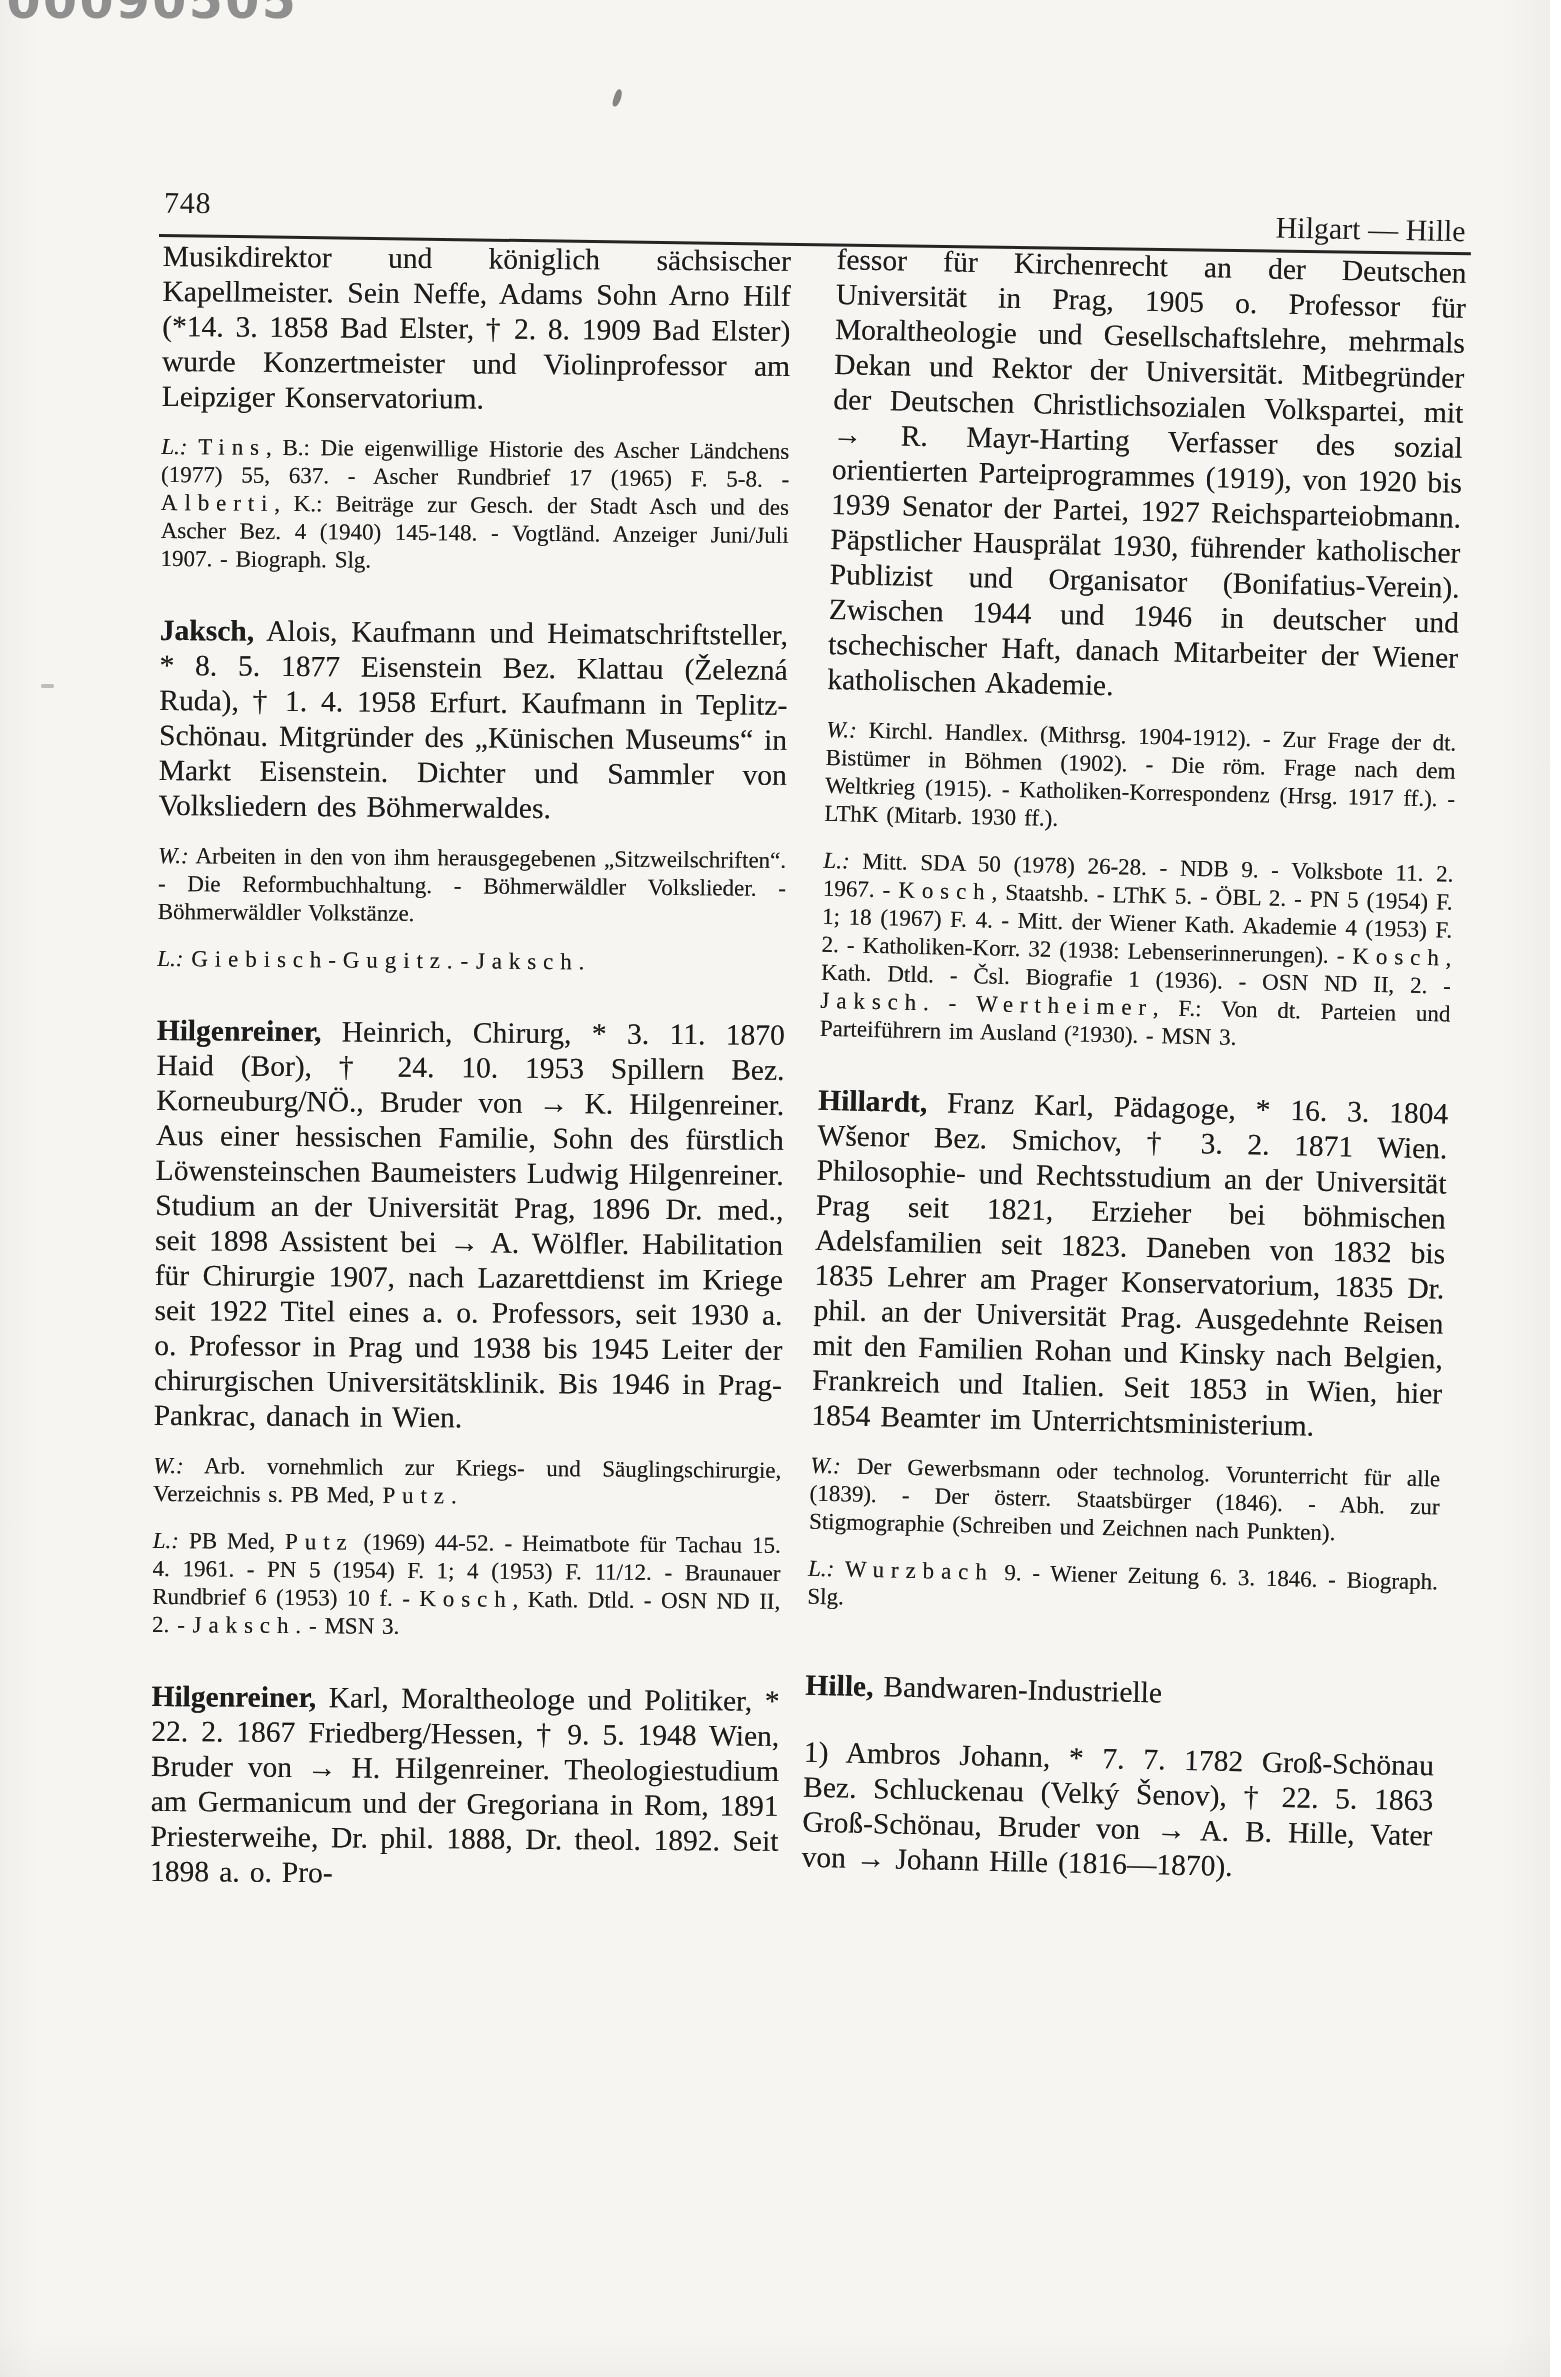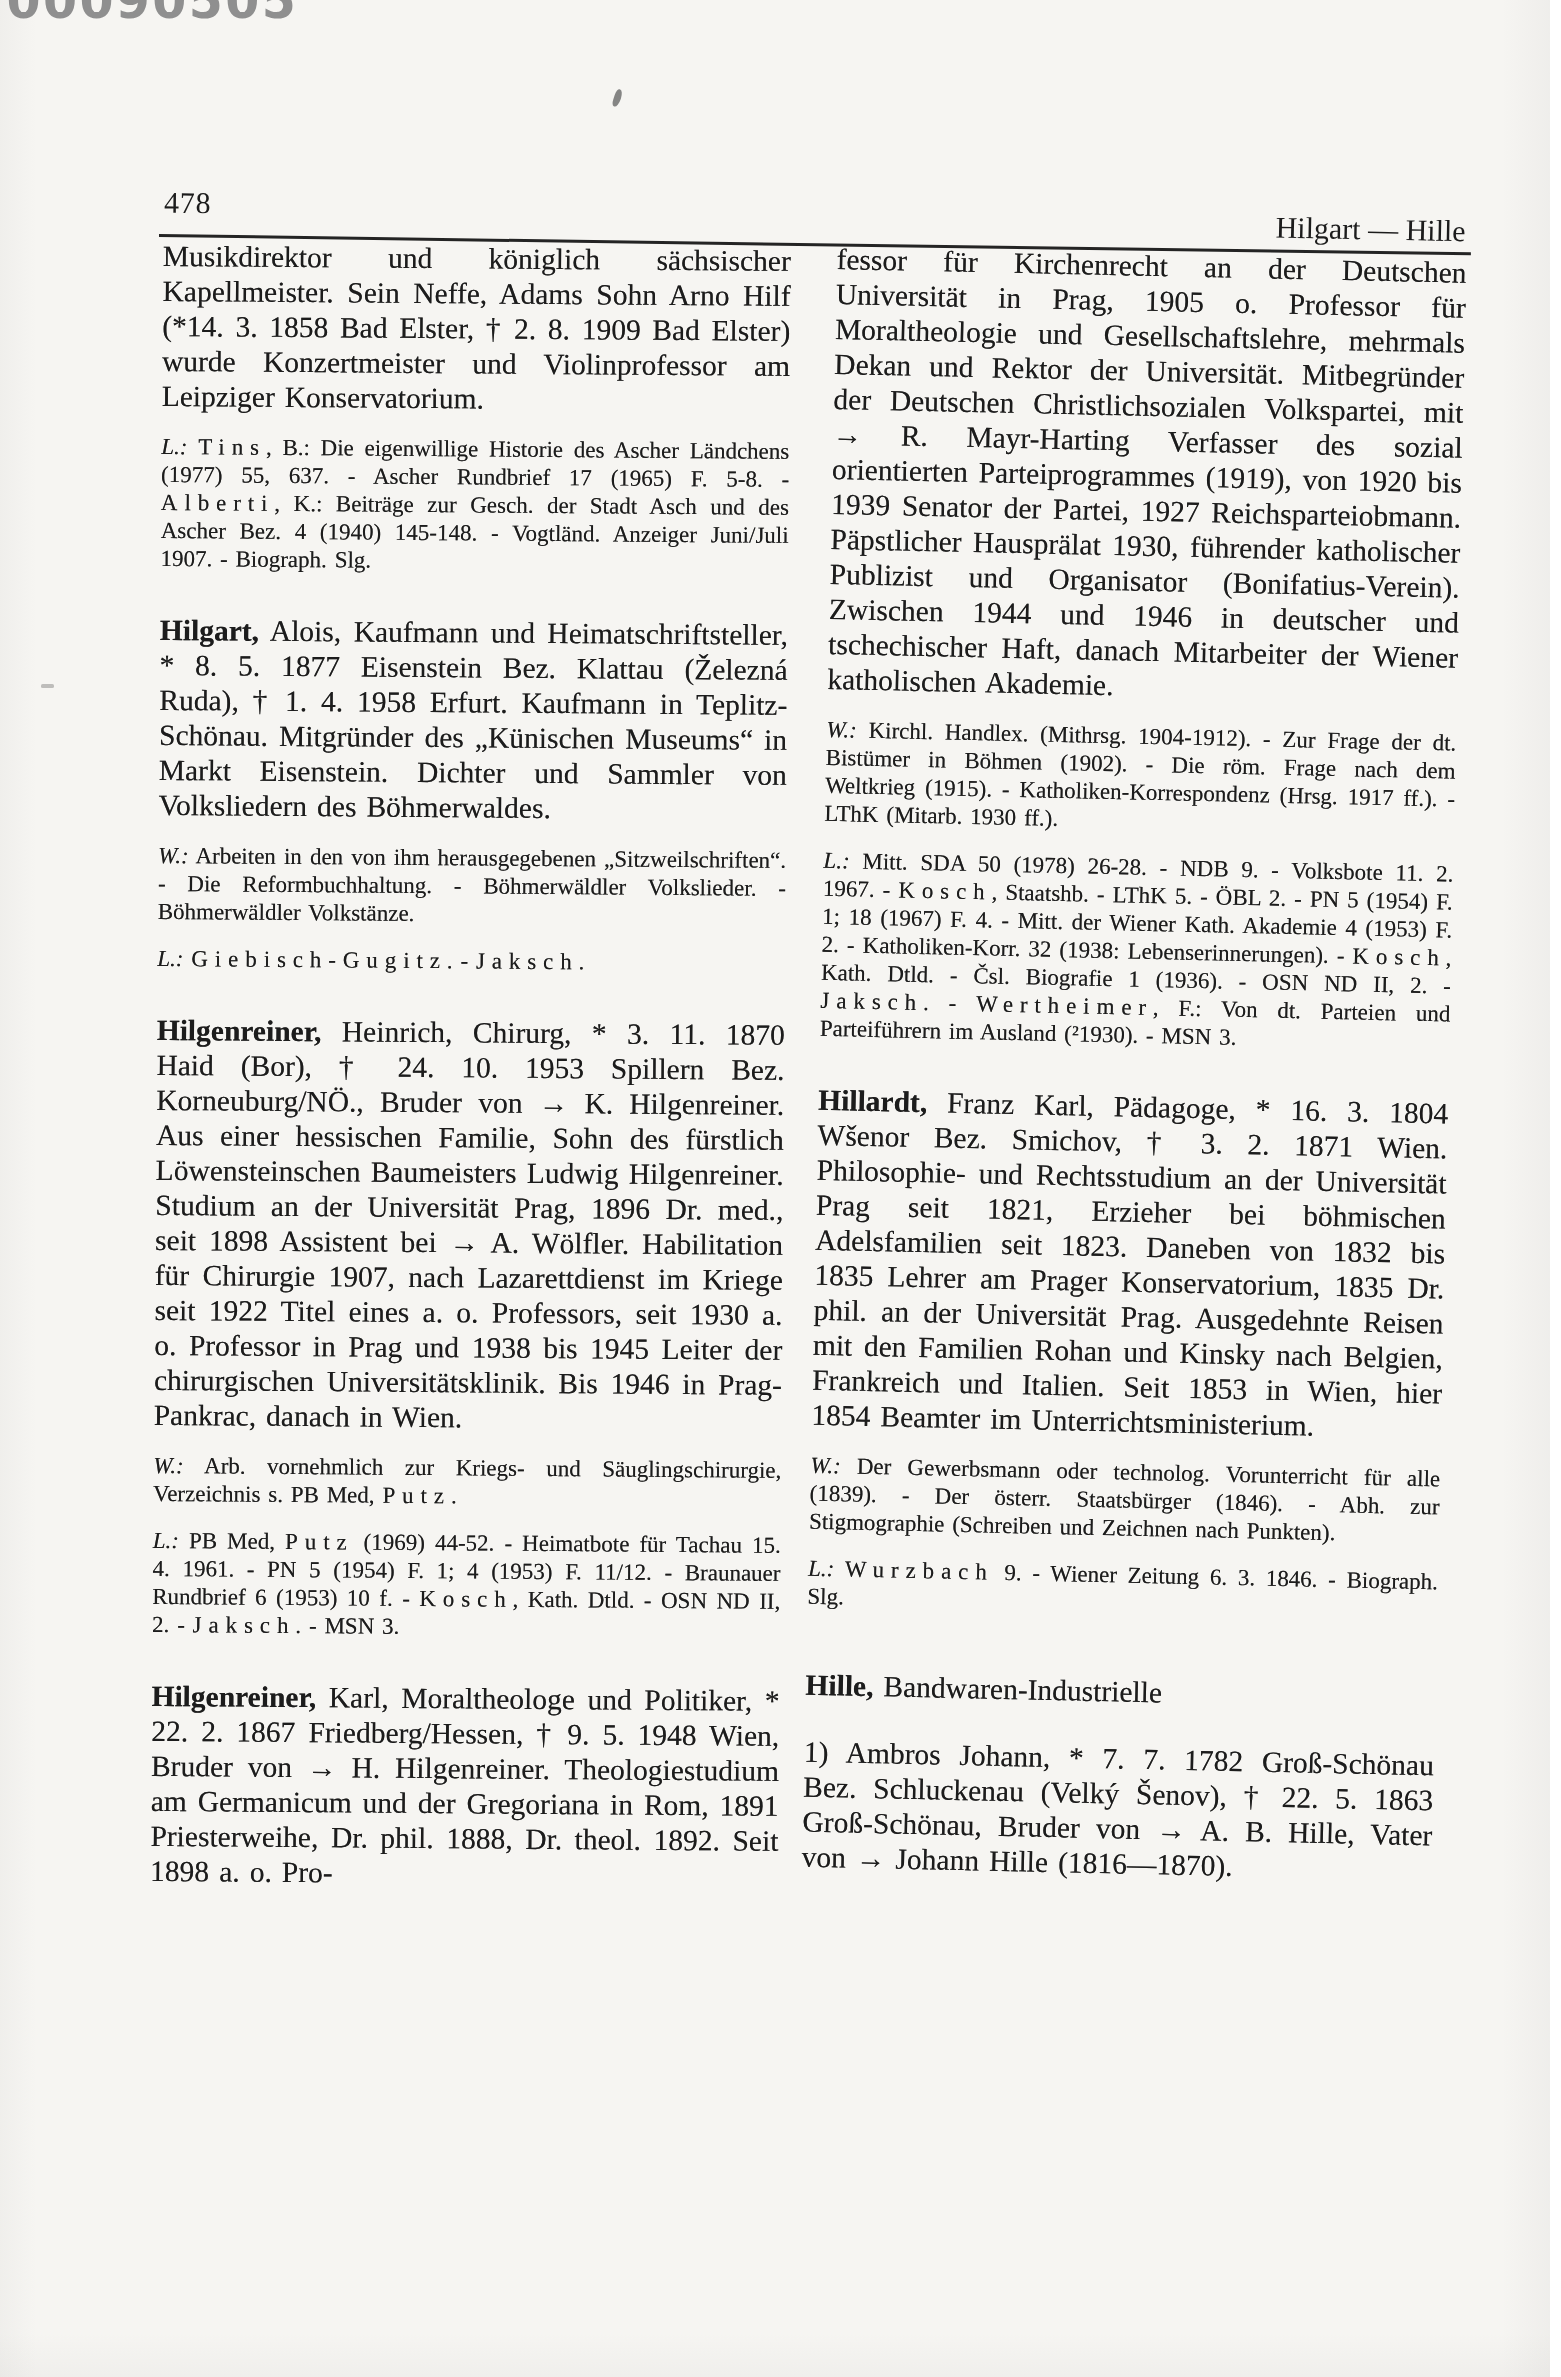--- a/index.html
+++ b/index.html
@@ -55,30 +55,30 @@
   .speck-a { left:614px; top:89px; width:7.2px; height:17.5px; transform:rotate(18deg); border-radius:45% 55% 60% 40%; }
   .speck-b { left:41px; top:684px; width:12.8px; height:4px; opacity:0.35; border-radius:1.6px; }
 </style>
 </head>
 <body>
 
 <div class="page">
 
   <div class="watermark">00090505</div>
 
-  <div class="page-number">478</div>
+  <div class="page-number">748</div>
 
   <div class="running-title">Hilgart — Hille</div>
 
   <div class="header-rule"></div>
 
   <div class="col col-left">
       <p class="para body"><span class="seg-plain">Musikdirektor und königlich sächsischer Kapellmeister. Sein Neffe, Adams Sohn Arno Hilf (*14. 3. 1858 Bad Elster, † 2. 8. 1909 Bad Elster) wurde Konzertmeister und Violinprofessor am Leipziger Konservatorium.</span></p>
       <p class="para biblio"><span class="seg-label">L.:</span><span class="seg-plain"> </span><span class="seg-spaced">Tins</span><span class="seg-plain">, B.: Die eigenwillige Historie des Ascher Ländchens (1977) 55, 637. - Ascher Rundbrief 17 (1965) F. 5-8. - </span><span class="seg-spaced">Alberti</span><span class="seg-plain">, K.: Beiträge zur Gesch. der Stadt Asch und des Ascher Bez. 4 (1940) 145-148. - Vogtländ. Anzeiger Juni/Juli 1907. - Biograph. Slg.</span></p>
-      <p class="para entry"><span class="seg-bold">Hilgart,</span><span class="seg-plain"> Alois, Kaufmann und Heimatschriftsteller, * 8. 5. 1877 Eisenstein Bez. Klattau (Železná Ruda), † 1. 4. 1958 Erfurt. Kaufmann in Teplitz-Schönau. Mitgründer des „Künischen Museums“ in Markt Eisenstein. Dichter und Sammler von Volksliedern des Böhmerwaldes.</span></p>
+      <p class="para entry"><span class="seg-bold">Jaksch,</span><span class="seg-plain"> Alois, Kaufmann und Heimatschriftsteller, * 8. 5. 1877 Eisenstein Bez. Klattau (Železná Ruda), † 1. 4. 1958 Erfurt. Kaufmann in Teplitz-Schönau. Mitgründer des „Künischen Museums“ in Markt Eisenstein. Dichter und Sammler von Volksliedern des Böhmerwaldes.</span></p>
       <p class="para biblio"><span class="seg-label">W.:</span><span class="seg-plain"> Arbeiten in den von ihm herausgegebenen „Sitzweilschriften“. - Die Reformbuchhaltung. - Böhmerwäldler Volkslieder. - Böhmerwäldler Volkstänze.</span></p>
       <p class="para biblio"><span class="seg-label">L.:</span><span class="seg-plain"> </span><span class="seg-spaced">Giebisch-Gugitz</span><span class="seg-plain">. - </span><span class="seg-spaced">Jaksch</span><span class="seg-plain">.</span></p>
       <p class="para entry"><span class="seg-bold">Hilgenreiner,</span><span class="seg-plain"> Heinrich, Chirurg, * 3. 11. 1870 Haid (Bor), † 24. 10. 1953 Spillern Bez. Korneuburg/NÖ., Bruder von → K. Hilgenreiner. Aus einer hessischen Familie, Sohn des fürstlich Löwensteinschen Baumeisters Ludwig Hilgenreiner. Studium an der Universität Prag, 1896 Dr. med., seit 1898 Assistent bei → A. Wölfler. Habilitation für Chirurgie 1907, nach Lazarettdienst im Kriege seit 1922 Titel eines a. o. Professors, seit 1930 a. o. Professor in Prag und 1938 bis 1945 Leiter der chirurgischen Universitätsklinik. Bis 1946 in Prag-Pankrac, danach in Wien.</span></p>
       <p class="para biblio"><span class="seg-label">W.:</span><span class="seg-plain"> Arb. vornehmlich zur Kriegs- und Säuglingschirurgie, Verzeichnis s. PB Med, </span><span class="seg-spaced">Putz</span><span class="seg-plain">.</span></p>
       <p class="para biblio"><span class="seg-label">L.:</span><span class="seg-plain"> PB Med, </span><span class="seg-spaced">Putz</span><span class="seg-plain"> (1969) 44-52. - Heimatbote für Tachau 15. 4. 1961. - PN 5 (1954) F. 1; 4 (1953) F. 11/12. - Braunauer Rundbrief 6 (1953) 10 f. - </span><span class="seg-spaced">Kosch</span><span class="seg-plain">, Kath. Dtld. - OSN ND II, 2. - </span><span class="seg-spaced">Jaksch</span><span class="seg-plain">. - MSN 3.</span></p>
       <p class="para entry"><span class="seg-bold">Hilgenreiner,</span><span class="seg-plain"> Karl, Moraltheologe und Politiker, * 22. 2. 1867 Friedberg/Hessen, † 9. 5. 1948 Wien, Bruder von → H. Hilgenreiner. Theologiestudium am Germanicum und der Gregoriana in Rom, 1891 Priesterweihe, Dr. phil. 1888, Dr. theol. 1892. Seit 1898 a. o. Pro-</span></p>
     </div>
 
   <div class="col col-right">
       <p class="para body"><span class="seg-plain">fessor für Kirchenrecht an der Deutschen Universität in Prag, 1905 o. Professor für Moraltheologie und Gesellschaftslehre, mehrmals Dekan und Rektor der Universität. Mitbegründer der Deutschen Christlichsozialen Volkspartei, mit → R. Mayr-Harting Verfasser des sozial orientierten Parteiprogrammes (1919), von 1920 bis 1939 Senator der Partei, 1927 Reichsparteiobmann. Päpstlicher Hausprälat 1930, führender katholischer Publizist und Organisator (Bonifatius-Verein). Zwischen 1944 und 1946 in deutscher und tschechischer Haft, danach Mitarbeiter der Wiener katholischen Akademie.</span></p>

